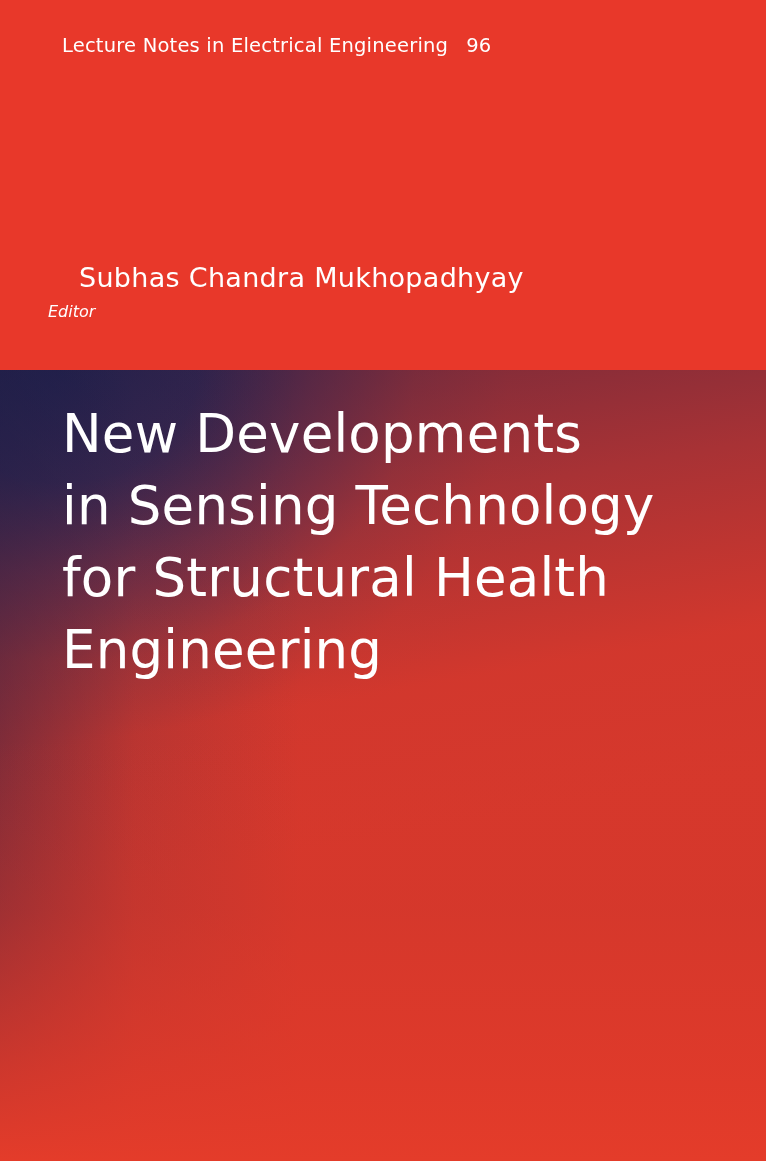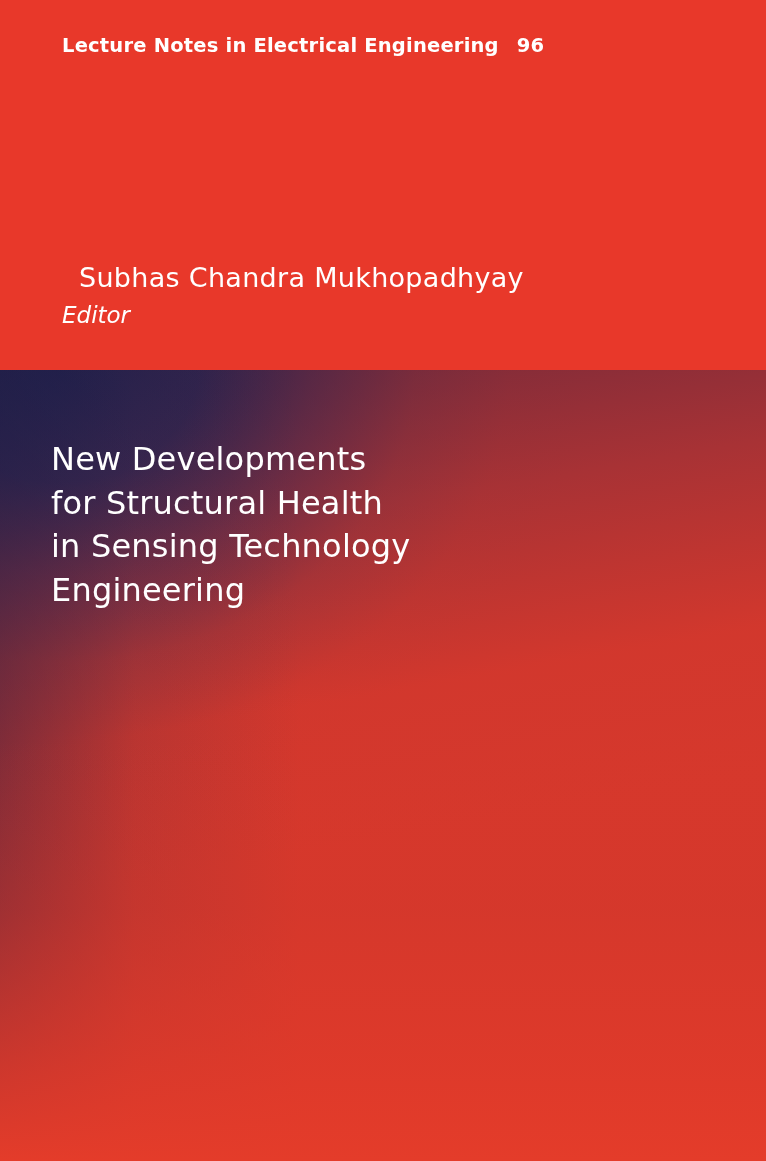--- a/index.html
+++ b/index.html
@@ -26,21 +26,21 @@
     background: #e8382a;
   }
 
   
   .series-line {
     position: absolute;
     left: 62px;
     top: 34px;
     color: #ffffff;
     font-size: 19.5px;
-    font-weight: bold;
+    font-weight: normal;
     letter-spacing: 0.2px;
     white-space: nowrap;
   }
   .series-line .series-number {
     margin-left: 18px;
   }
 
   
   .editor-name {
     position: absolute;
@@ -48,24 +48,24 @@
     top: 255px;
     color: #ffffff;
     font-size: 27px;
     font-weight: normal;
     letter-spacing: 0.3px;
     white-space: nowrap;
     margin-top: 7px;
   }
   .editor-role {
     position: absolute;
-    left: 62px;
+    left: 48px;
     top: 302px;
     color: #ffffff;
-    font-size: 23px;
+    font-size: 16px;
     font-style: italic;
     white-space: nowrap;
   }
 
   
   .lower-area {
     position: absolute;
     left: 0;
     top: 370px;
     width: 766px;
@@ -123,29 +123,28 @@
     background:
       linear-gradient(to right,
         rgba(30, 30, 70, 0.45) 0%,
         rgba(60, 40, 70, 0.16) 45%,
         rgba(214, 56, 44, 0) 100%);
   }
 
   
   .title {
     position: absolute;
-    left: 51px;
+    left: 62px;
     top: 398px;
     width: 650px;
     color: #ffffff;
-    font-size: 32px;
+    font-size: 53px;
     line-height: 1.36;
     font-weight: normal;
     letter-spacing: 0.2px;
-    margin-top: 40px;
   }
   .title .tline { display: block; white-space: nowrap; }
 
   
   .springer-logo {
     position: absolute;
     left: 482px;
     top: 1062px;
     width: 220px;
     height: 70px;
@@ -182,19 +181,19 @@
 
   <div class="lower-area">
     <div class="grad-navy"></div>
     <div class="grad-navy2"></div>
     <div class="grad-left-dark"></div>
     <div class="grad-bottom"></div>
   </div>
 
   <div class="title">
     <span class="tline">New Developments</span>
+    <span class="tline">in Sensing Technology</span>
     <span class="tline">for Structural Health</span>
-    <span class="tline">in Sensing Technology</span>
     <span class="tline">Engineering</span>
   </div>
 
 
 </div>
 
 </body></html>

